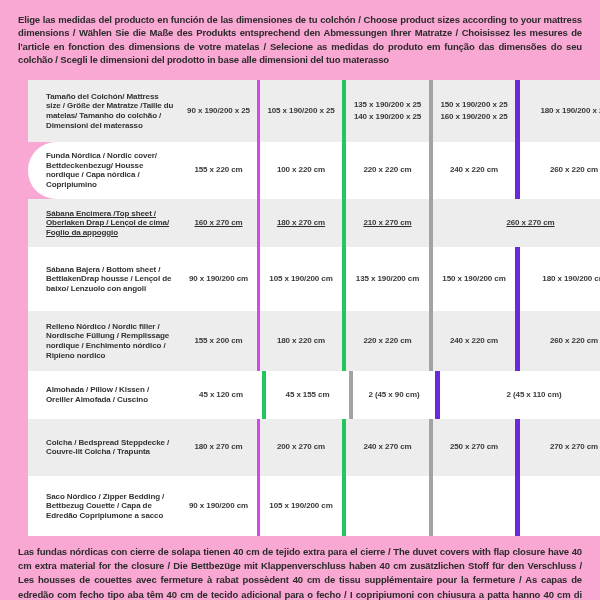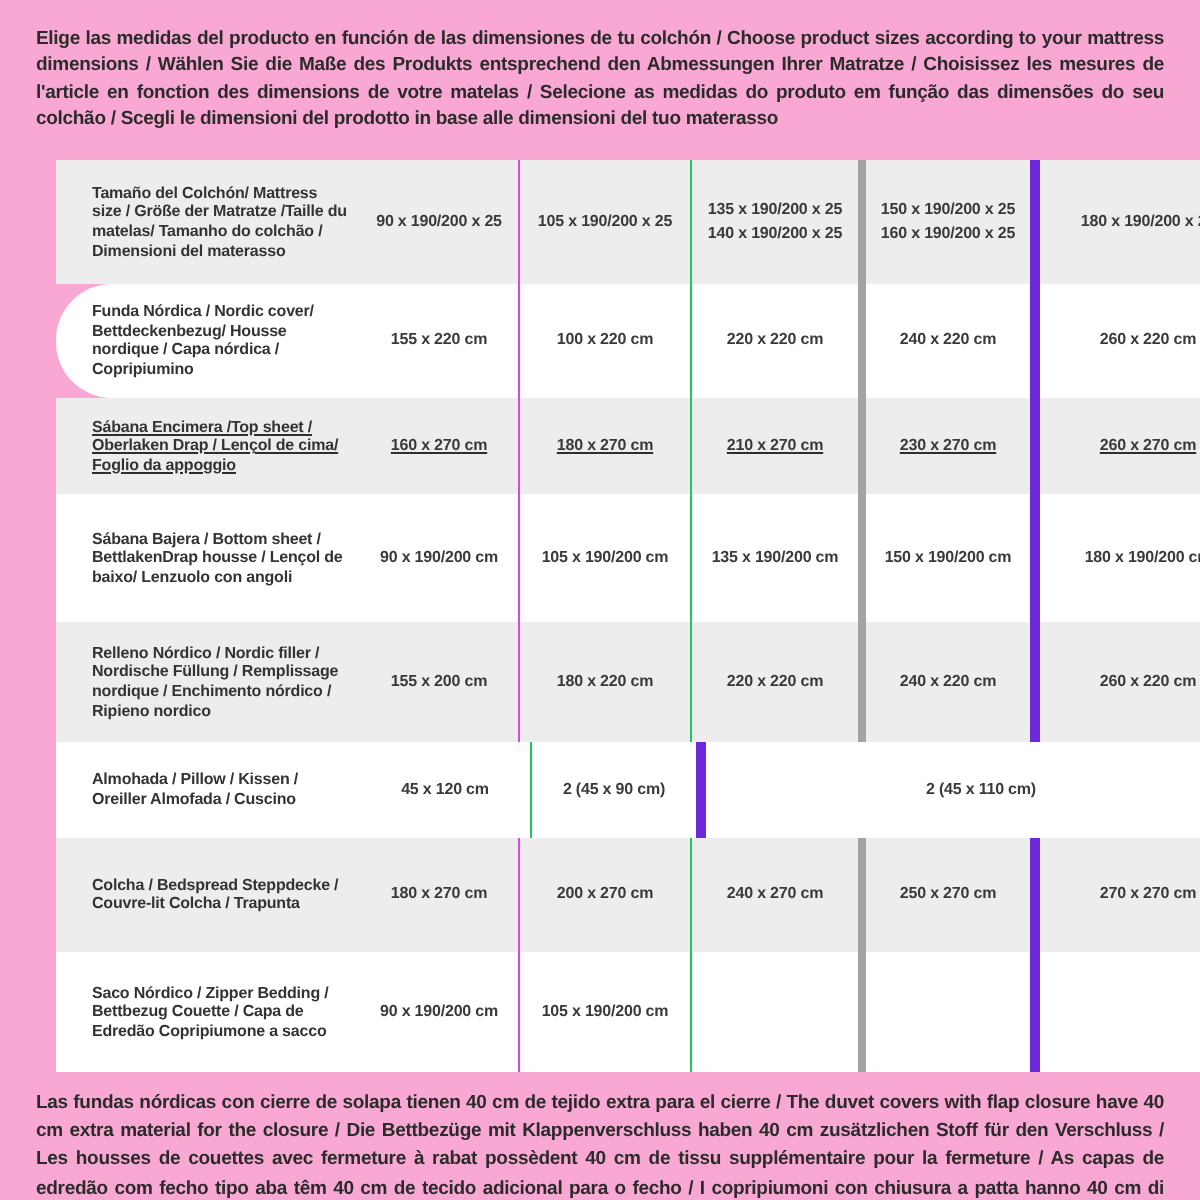--- a/index.html
+++ b/index.html
@@ -32,22 +32,22 @@
     padding:5px 6px 5px 18px;
     font-size:8px;font-weight:700;line-height:1.2;
     letter-spacing:-0.1px;color:#333;
   }
   .val{
     justify-content:center;text-align:center;
     font-size:8px;font-weight:700;letter-spacing:-0.1px;color:#3a3a3a;
     white-space:pre-line;line-height:1.5;
     padding:2px;
   }
-  .c1{width:80px;flex:0 0 80px;border-right:1px solid #d946ef;}
-  .c2{width:86px;flex:0 0 86px;border-right:1px solid #22c55e;}
+  .c1{width:80px;flex:0 0 80px;border-right:3px solid #d946ef;}
+  .c2{width:86px;flex:0 0 86px;border-right:4px solid #22c55e;}
   .c3{width:87px;flex:0 0 87px;border-right:4px solid #a3a3a3;}
   .c4{width:87px;flex:0 0 87px;border-right:5px solid #6d28d9;}
   .c5{flex:1 1 auto;}
   .footnote{
     padding:9px 18px 0 18px;
     font-size:9.5px;font-weight:700;line-height:1.5;
     letter-spacing:-0.15px;text-align:justify;color:#2b2b2b;
   }
 </style>
 </head>
@@ -77,21 +77,20 @@
       <div class="cell val c3">220 x 220 cm</div>
       <div class="cell val c4">240 x 220 cm</div>
       <div class="cell val c5">260 x 220 cm</div>
     </div>
 
     <div class="row">
       <div class="cell label">Sábana Encimera /Top sheet / Oberlaken Drap / Lençol de cima/ Foglio da appoggio</div>
       <div class="cell val c1">160 x 270 cm</div>
       <div class="cell val c2">180 x 270 cm</div>
       <div class="cell val c3">210 x 270 cm</div>
-      <div class="cell val c4">230 x 270 cm</div>
       <div class="cell val c5">260 x 270 cm</div>
     </div>
 
     <div class="row">
       <div class="cell label">Sábana Bajera / Bottom sheet / BettlakenDrap housse / Lençol de baixo/ Lenzuolo con angoli</div>
       <div class="cell val c1">90 x 190/200 cm</div>
       <div class="cell val c2">105 x 190/200 cm</div>
       <div class="cell val c3">135 x 190/200 cm</div>
       <div class="cell val c4">150 x 190/200 cm</div>
       <div class="cell val c5">180 x 190/200 cm</div>
@@ -102,20 +101,21 @@
       <div class="cell val c1">155 x 200 cm</div>
       <div class="cell val c2">180 x 220 cm</div>
       <div class="cell val c3">220 x 220 cm</div>
       <div class="cell val c4">240 x 220 cm</div>
       <div class="cell val c5">260 x 220 cm</div>
     </div>
 
     <div class="row">
       <div class="cell label">Almohada  / Pillow / Kissen / Oreiller Almofada / Cuscino</div>
       <div class="cell val c2">45 x 120 cm</div>
+      <div class="cell val c3">45 x 155 cm</div>
       <div class="cell val c4">2 (45 x 90 cm)</div>
       <div class="cell val c5">2 (45 x 110 cm)</div>
     </div>
 
     <div class="row">
       <div class="cell label">Colcha / Bedspread Steppdecke / Couvre-lit Colcha / Trapunta</div>
       <div class="cell val c1">180 x 270 cm</div>
       <div class="cell val c2">200 x 270 cm</div>
       <div class="cell val c3">240 x 270 cm</div>
       <div class="cell val c4">250 x 270 cm</div>

